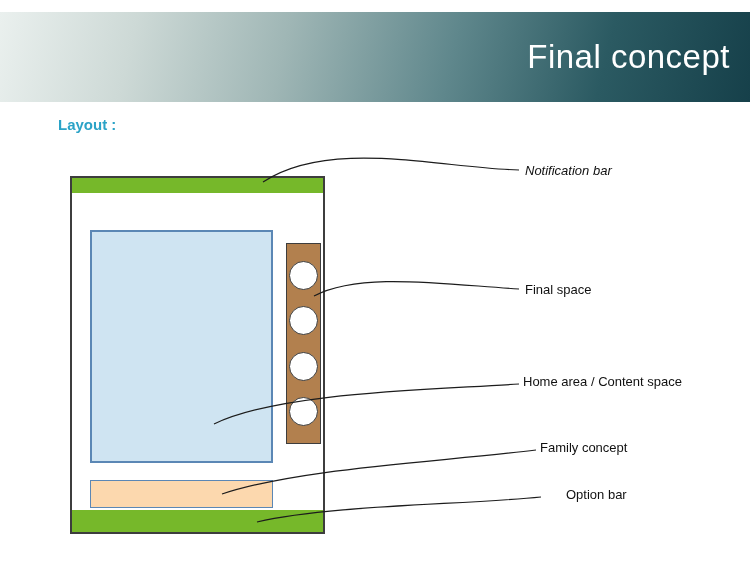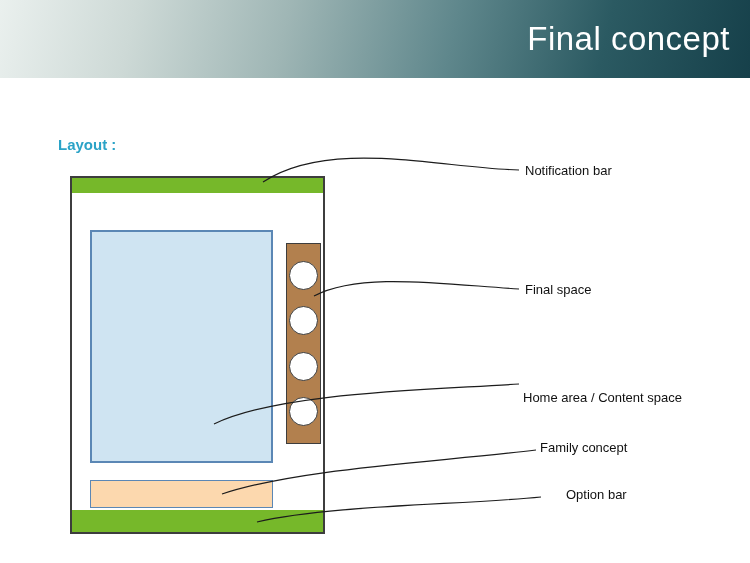--- a/index.html
+++ b/index.html
@@ -10,22 +10,22 @@
     position: relative;
     width: 750px;
     height: 563px;
     background: #ffffff;
     overflow: hidden;
   }
 
   
   .header {
     position: absolute;
-    left: 0; top: 0;
-    width: 750px; height: 78px;
+    left: 0; top: 12px;
+    width: 750px; height: 90px;
     background: linear-gradient(103deg,
       #eaf0ee 0%,
       #cdd9d6 18%,
       #9fb6b5 38%,
       #5f878c 60%,
       #2b5a62 80%,
       #16404a 100%);
     display: flex;
     align-items: center;
     justify-content: flex-end;
@@ -38,21 +38,20 @@
     padding-right: 20px;
     font-family: "Liberation Sans", sans-serif;
   }
 
   .section-label {
     position: absolute;
     left: 58px; top: 116px;
     font-size: 15px;
     font-weight: bold;
     color: #2ba3c7;
-    margin-top: 20px;
   }
 
   
   .frame {
     position: absolute;
     left: 70px; top: 176px;
     width: 255px; height: 358px;
     border: 2px solid #3d3d3d;
     background: #ffffff;
   }
@@ -113,23 +112,23 @@
     stroke-width: 1.2;
   }
 
   
   .callout {
     position: absolute;
     font-size: 13px;
     color: #111111;
     white-space: nowrap;
   }
-  .callout-0 { left: 525px; top: 163px; }
+  .callout-0 { left: 525px; top: 163px; font-style: italic; }
   .callout-1 { left: 525px; top: 282px; }
-  .callout-2 { left: 523px; top: 374px; margin-top: 16px; }
+  .callout-2 { left: 523px; top: 374px; }
   .callout-3 { left: 540px; top: 440px; }
   .callout-4 { left: 566px; top: 487px; }
 </style>
 </head>
 <body>
 
 <div class="slide">
 
   <header class="header">
     <h1 class="slide-title">Final concept</h1>

